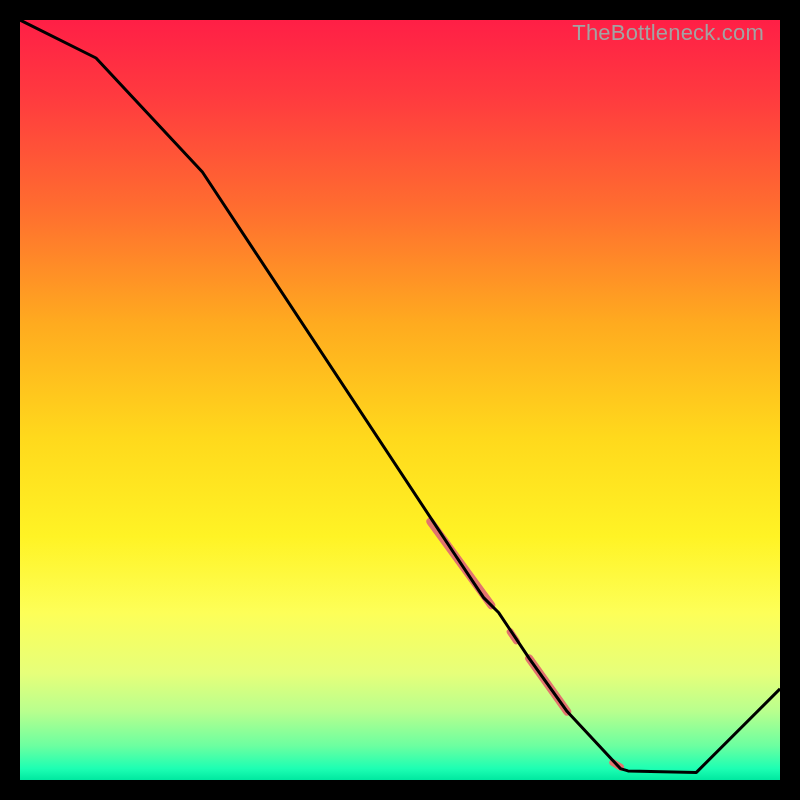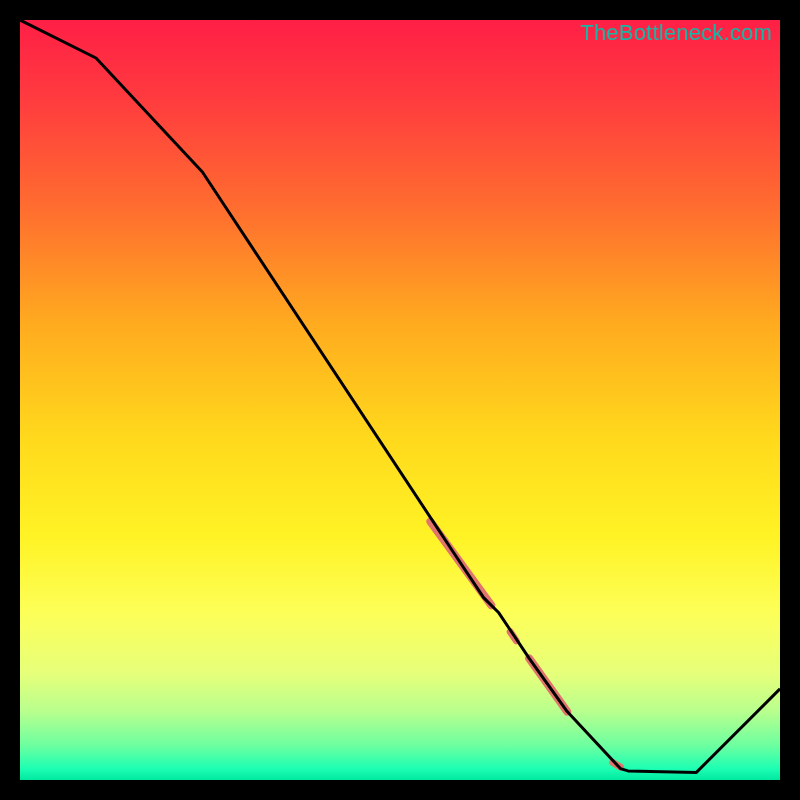--- a/index.html
+++ b/index.html
@@ -22,22 +22,22 @@
   .gradient {
     position: absolute;
     left: 0;
     top: 0;
     width: 760px;
     height: 760px;
   }
   .watermark {
     position: absolute;
     top: 0px;
-    right: 8px;
-    color: #14b8a6;
+    right: 16px;
+    color: #a3a3a3;
     font-size: 22px;
     font-weight: 500;
     letter-spacing: 0.2px;
     z-index: 5;
   }
   svg.curve {
     position: absolute;
     left: 0;
     top: 0;
     width: 760px;

